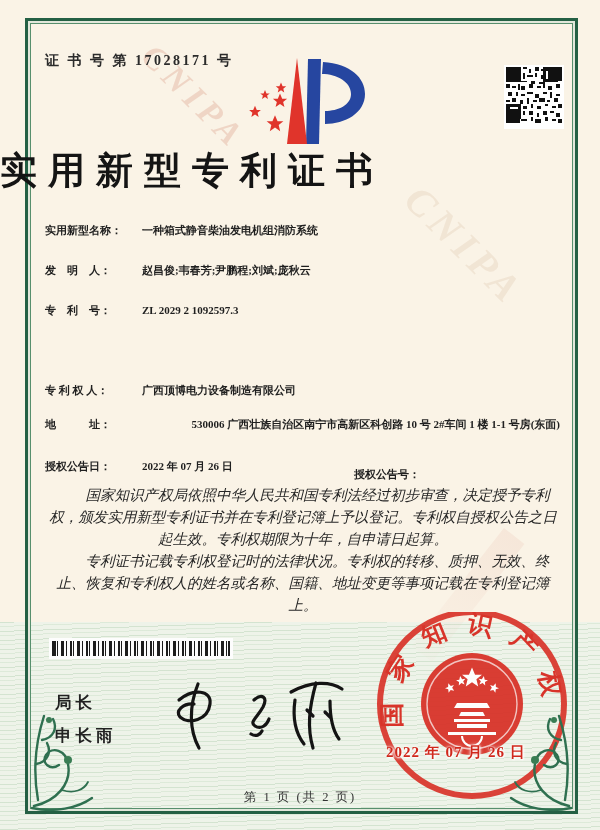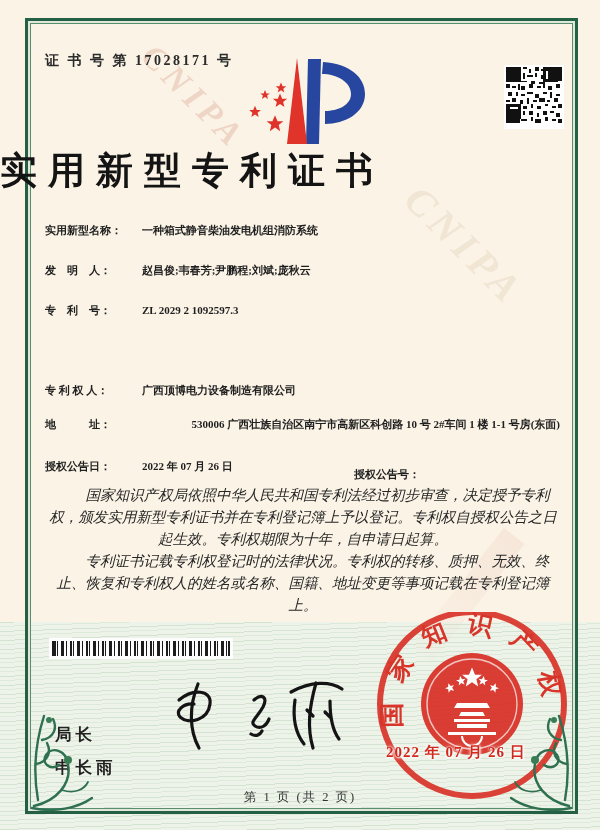--- a/index.html
+++ b/index.html
@@ -68,21 +68,21 @@
         #1d1d1d 0 2px, #fdfdfd 2px 3px,
         #1d1d1d 3px 4px, #fdfdfd 4px 7px,
         #1d1d1d 7px 10px, #fdfdfd 10px 12px,
         #1d1d1d 12px 13px, #fdfdfd 13px 16px);
     border-left:2px solid #1d1d1d;border-right:2px solid #1d1d1d;
     box-shadow:0 0 0 3px #fdfdfd;
   }
   .director{
     position:absolute;left:55px;top:692px;
     font-family:"Liberation Sans","DejaVu Sans",sans-serif;
-    font-weight:bold;font-size:16.5px;letter-spacing:4px;color:#222;margin-top:32px;
+    font-weight:bold;font-size:16.5px;letter-spacing:4px;color:#222;
   }
   .director div{margin-bottom:11px;}
   .signature{position:absolute;left:158px;top:668px;}
   .seal{position:absolute;left:374px;top:612px;}
   .seal-date{
     position:absolute;left:386px;top:743px;
     font-size:15px;font-weight:bold;letter-spacing:1px;color:#d0281c;
     text-shadow:0 0 2px #fff,0 0 4px #fff,1px 1px 2px #fff;
     white-space:nowrap;
   }

